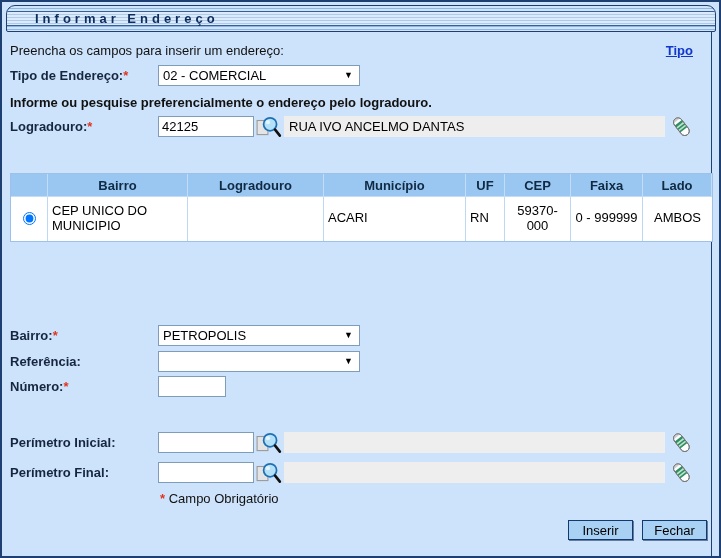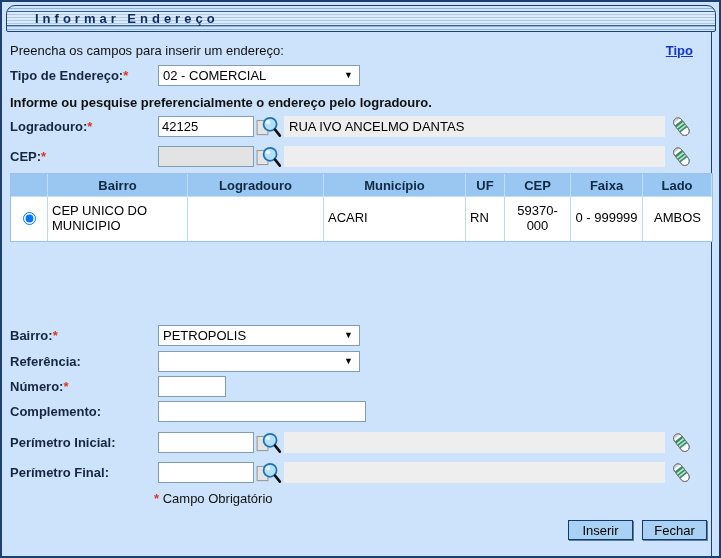--- a/index.html
+++ b/index.html
@@ -91,21 +91,21 @@
   }
   .tbl .c {
     background: #fff; min-height: 34px;
     display: flex; align-items: center;
     font-size: 13px; color: #000; padding: 7px 4px;
     border-right: 1px solid #bcd8f4; line-height: 1.15;
   }
   .tbl .c.center { justify-content: center; text-align: center; }
   .tbl .h:last-child, .tbl .c:last-child { border-right: none; }
 
-  .req-note { position: absolute; left: 152px; top: 489px; font-size: 13px; color: #111; }
+  .req-note { position: absolute; left: 158px; top: 489px; font-size: 13px; color: #111; }
 
   .btn {
     height: 20px; min-width: 65px; padding: 0 8px;
     background: #a8d1f4; border: 1px solid #123a6e;
     font-family: "Liberation Sans", sans-serif; font-size: 13px; color: #000;
     box-shadow: 1px 1px 0 rgba(15,40,80,0.55);
     cursor: pointer;
   }
   .btn-row { position: absolute; top: 518px; left: 8px; width: 697px; display: flex; justify-content: flex-end; gap: 9px; }
 </style>
@@ -170,31 +170,20 @@
     <input class="inp code" value="42125" style="">
     <svg class="icon-btn" viewBox="0 0 24 22">
         <use href="#ic-search"></use>
       </svg>
     <div class="ro-field">RUA IVO ANCELMO DANTAS</div>
     <svg class="eraser" viewBox="0 0 24 24">
         <use href="#ic-eraser"></use>
       </svg>
   </div>
 
-  <div class="row" style="top:142px; height:25px;">
-    <span class="flabel"><span>CEP:</span><span class="req">*</span></span>
-    <input class="inp code dis" disabled="" value="" style="">
-    <svg class="icon-btn" viewBox="0 0 24 22">
-        <use href="#ic-search"></use>
-      </svg>
-    <div class="ro-field"></div>
-    <svg class="eraser" viewBox="0 0 24 24">
-        <use href="#ic-eraser"></use>
-      </svg>
-  </div>
 
   <div class="tbl">
     <div class="h"></div>
     <div class="h">Bairro</div>
     <div class="h">Logradouro</div>
     <div class="h">Município</div>
     <div class="h">UF</div>
     <div class="h">CEP</div>
     <div class="h">Faixa</div>
     <div class="h">Lado</div>
@@ -225,24 +214,20 @@
       <span></span>
       <span class="arrow">▼</span>
     </div>
   </div>
 
   <div class="row" style="top:373px; height:22px;">
     <span class="flabel"><span>Número:</span><span class="req">*</span></span>
     <input class="inp num" value="" style="">
   </div>
 
-  <div class="row" style="top:398px; height:22px;">
-    <span class="flabel">Complemento:</span>
-    <input class="inp comp" value="" style="">
-  </div>
 
   <div class="row" style="top:428px; height:25px;">
     <span class="flabel">Perímetro Inicial:</span>
     <input class="inp code" value="" style="">
     <svg class="icon-btn" viewBox="0 0 24 22">
         <use href="#ic-search"></use>
       </svg>
     <div class="ro-field"></div>
     <svg class="eraser" viewBox="0 0 24 24">
         <use href="#ic-eraser"></use>

